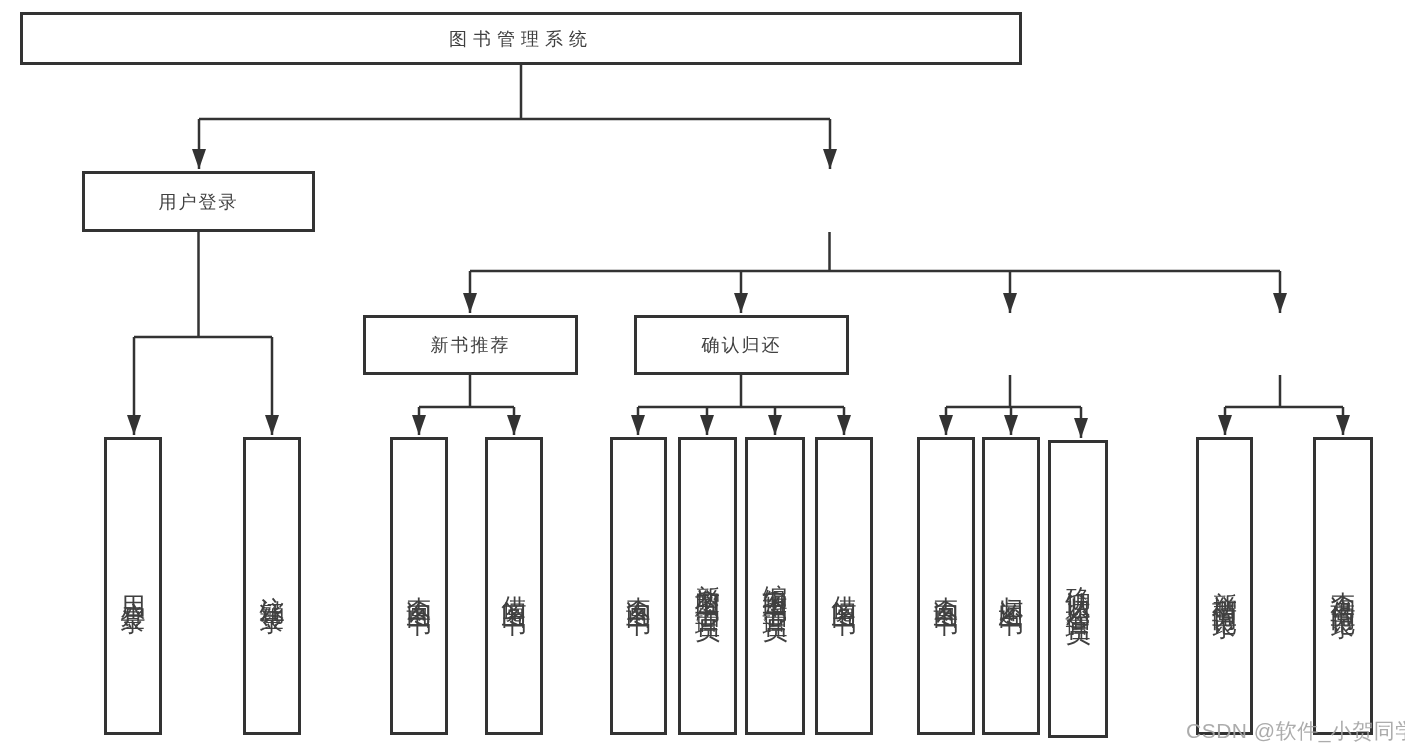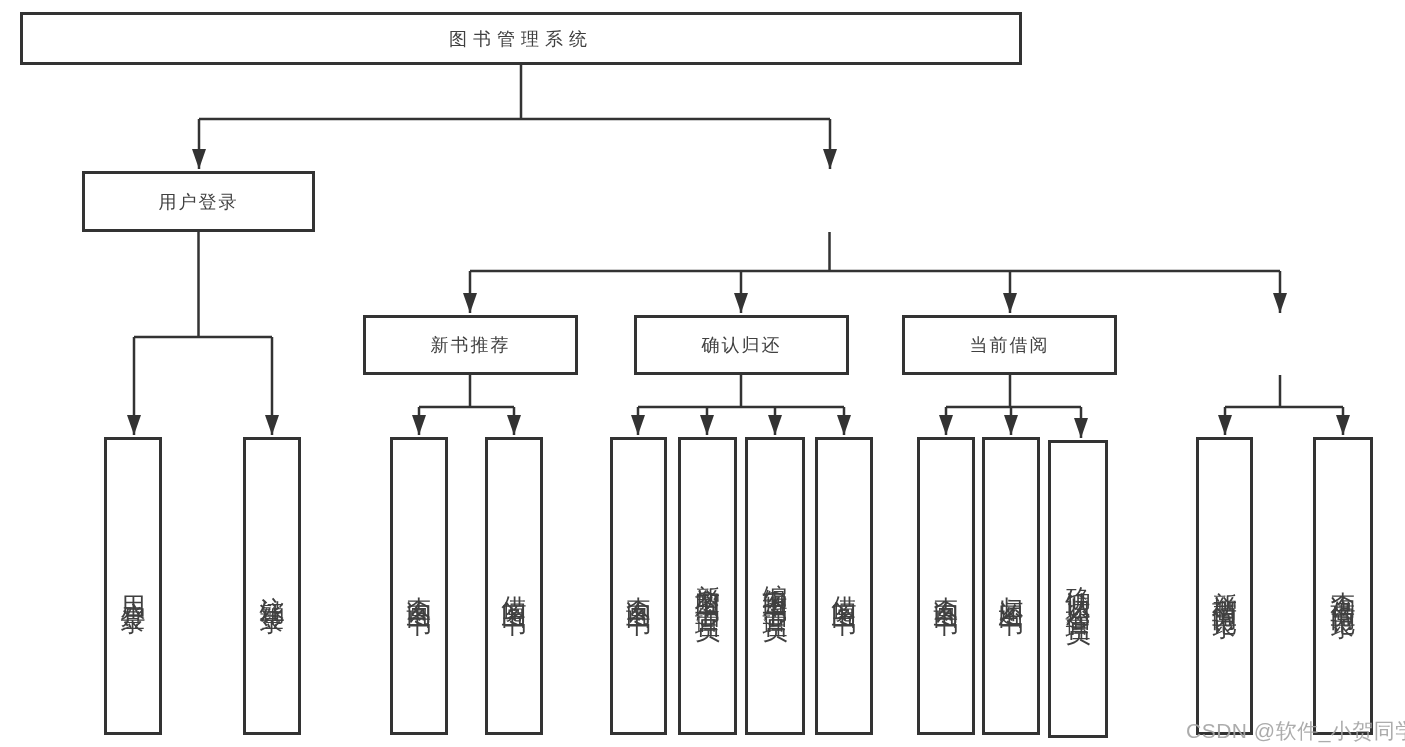--- a/index.html
+++ b/index.html
@@ -115,21 +115,20 @@
       <path d="M1343 407 V435" marker-end="url(#arrow)"></path>
     </g>
   </svg>
 
   <div class="box root-box">图书管理系统</div>
 
   <div class="box lvl2 n-login">用户登录</div>
 
   <div class="box lvl3 n-newbook">新书推荐</div>
   <div class="box lvl3 n-borrow">确认归还</div>
-  <div class="box lvl3 n-current">当前借阅</div>
 
   <div class="box leaf lf1">用户登录</div>
   <div class="box leaf lf2">注销登录</div>
 
   <div class="box leaf lf3">查询图书</div>
   <div class="box leaf lf4">借阅图书</div>
 
   <div class="box leaf lf5">查询图书</div>
   <div class="box leaf lf6">新增图书（管理员）</div>
   <div class="box leaf lf7">编辑图书（管理员）</div>

